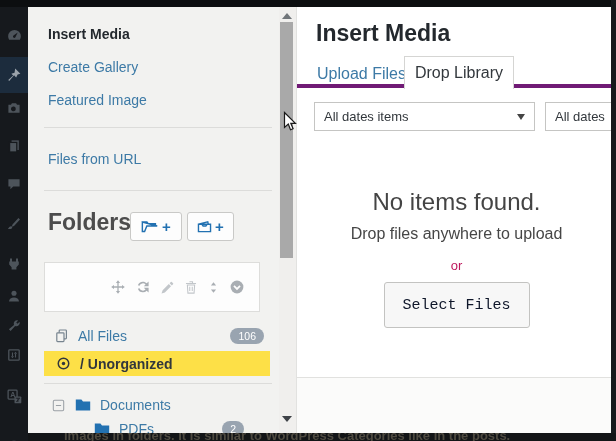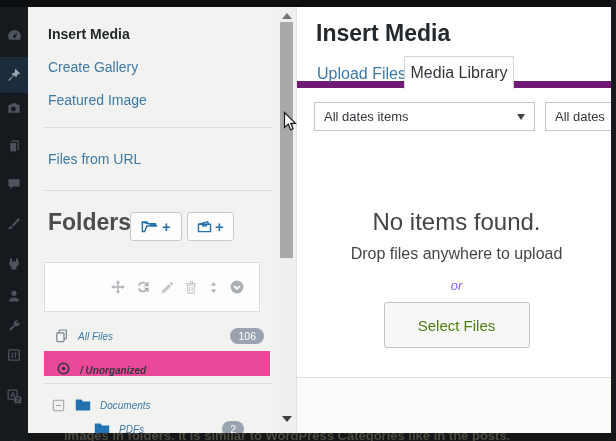--- a/index.html
+++ b/index.html
@@ -24,48 +24,48 @@
 
   #folders-heading { position:absolute; left:20px; top:202px; font-size:23px; color:#4c4c4c; font-weight:700; }
   .folder-btn { position:absolute; top:205px; height:29px; background:#fdfdfd; border:1px solid #c9c9c7; border-radius:3px; display:flex; align-items:center; justify-content:center; gap:3px; color:#2271b1; cursor:pointer; }
   .folder-btn .plus { font-weight:bold; font-size:15px; line-height:1; color:#2271b1; }
 
   #folders-toolbar { position:absolute; left:16px; top:255px; width:216px; height:50px; background:#fdfdfd; border:1px solid #dddddb; display:flex; align-items:center; justify-content:flex-end; gap:9px; padding-right:14px; }
   #folders-toolbar .tb { color:#a9aeb3; display:flex; }
   #folders-toolbar .tb.lite { color:#c2c6ca; }
 
   .f-row { position:absolute; left:16px; width:226px; display:flex; align-items:center; }
-  .f-label { font-size:10px; color:#3d7aa6;font-style:italic; }
+  .f-label { font-size:14px; color:#3d7aa6; }
   .badge { margin-left:auto; background:#99a4b0; color:#fff; font-size:10.5px; line-height:1; padding:3px 8px; border-radius:9px; }
-  .row-selected { background:#ec4899;align-items:flex-end; }
+  .row-selected { background:#fde047; }
   .row-selected .f-label { color:#32373c; font-weight:bold; }
 
   
   #side-scrollbar { position:absolute; left:279px; top:7px; width:17px; height:426px; background:#f0efed; z-index:16; }
   #scroll-thumb { position:absolute; left:1px; top:15px; width:13px; height:236px; background:#a9a9a9; cursor:pointer; }
   .scroll-arrow { position:absolute; left:3px; width:0; height:0; border-left:5px solid transparent; border-right:5px solid transparent; cursor:pointer; }
   #scroll-up { top:6px; border-bottom:6px solid #707579; }
   #scroll-down { top:409px; border-top:6px solid #3e4247; }
 
   
   #main { position:absolute; left:296px; top:7px; width:320px; height:434px; background:#fff; border-left:1px solid #e2e2e0; z-index:14; }
   #main-title { position:absolute; left:19px; top:13px; font-size:23px; font-weight:bold; color:#23282d; }
-  #tab-bar { position:absolute; left:0; top:46px; width:100%; height:35px; border-bottom:7px solid #701a75;text-align:right; }
+  #tab-bar { position:absolute; left:0; top:46px; width:100%; height:35px; border-bottom:4px solid #701a75;text-align:right; }
   #tab-upload { position:absolute; left:20px; top:12px; font-size:16px; color:#3d7aa6; cursor:pointer; }
   #tab-library { position:absolute; left:107px; top:3px; width:110px; height:33px; background:#fff; border:1px solid #d5d5d3; border-bottom:none; display:flex; align-items:center; justify-content:center; font-size:16px; color:#32373c; cursor:pointer; }
   .filter-select { position:absolute; top:95px; height:29px; background:#fff; border:1px solid #c5c5c3; display:flex; align-items:center; padding:0 9px; font-size:13px; color:#32373c; cursor:pointer; }
   #filter-type { left:17px; width:221px; }
   #filter-date { left:248px; width:100px; }
   .sel-caret { margin-left:auto; width:0; height:0; border-left:4.5px solid transparent; border-right:4.5px solid transparent; border-top:6px solid #444; }
 
   #uploader { position:absolute; left:0; top:133px; width:100%; text-align:center; }
-  #no-items { margin-top:68px; font-size:24px; font-weight:400; color:#444; }
+  #no-items { margin-top:48px; font-size:24px; font-weight:400; color:#444; }
   #drop-hint { margin-top:9px; font-size:16px; color:#464646; }
-  #or-text { margin-top:15px; font-size:13px; color:#8b5cf6;font-style:italic; }
-  #select-files-btn { margin-top:9px; width:146px; height:46px; background:#f7f7f7; border:1px solid #c3c3c1; border-radius:3px; font-size:15px; color:#4d7c0f; font-family:Liberation Sans, sans-serif; cursor:pointer; }
+  #or-text { margin-top:15px; font-size:13px; color:#be185d; }
+  #select-files-btn { margin-top:9px; width:146px; height:46px; background:#f7f7f7; border:1px solid #c3c3c1; border-radius:3px; font-size:15px; color:#0f172a; font-family:Liberation Mono, monospace; cursor:pointer; }
   #main-bottom { position:absolute; left:0; top:370px; width:100%; height:64px; background:#fbfbfa; border-top:1px solid #e1e1df; }
 
   
   #right-edge { position:absolute; left:611px; top:0; width:5px; height:441px; background:#17191c; z-index:40; }
   #bottom-strip { position:absolute; left:28px; top:433px; width:588px; height:8px; background:#131517; overflow:hidden; z-index:40; }
   #bottom-strip span { position:absolute; left:36px; top:-5px; font-size:13px; font-weight:bold; color:#4e4a40; white-space:nowrap; }
 
   #cursor { position:absolute; left:283px; top:111px; z-index:60; }
 </style>
 </head>
@@ -258,21 +258,21 @@
     <div id="scroll-up" class="scroll-arrow"></div>
     <div id="scroll-thumb"></div>
     <div id="scroll-down" class="scroll-arrow"></div>
   </div>
 
   <div id="main">
     <h1 id="main-title">Insert Media</h1>
 
     <div id="tab-bar">
       <span id="tab-upload">Upload Files</span>
-      <div id="tab-library">Media Library</div>
+      <div id="tab-library">Drop Library</div>
     </div>
 
     <div id="filter-type" class="filter-select">
       <span>All dates items</span>
       <span class="sel-caret"></span>
     </div>
     <div id="filter-date" class="filter-select">
       <span>All dates</span>
     </div>
 

